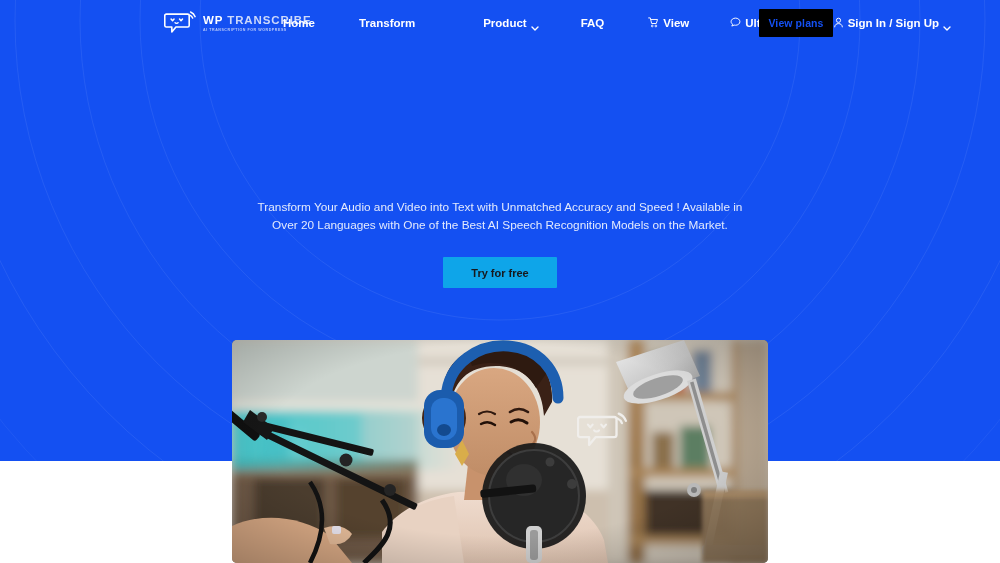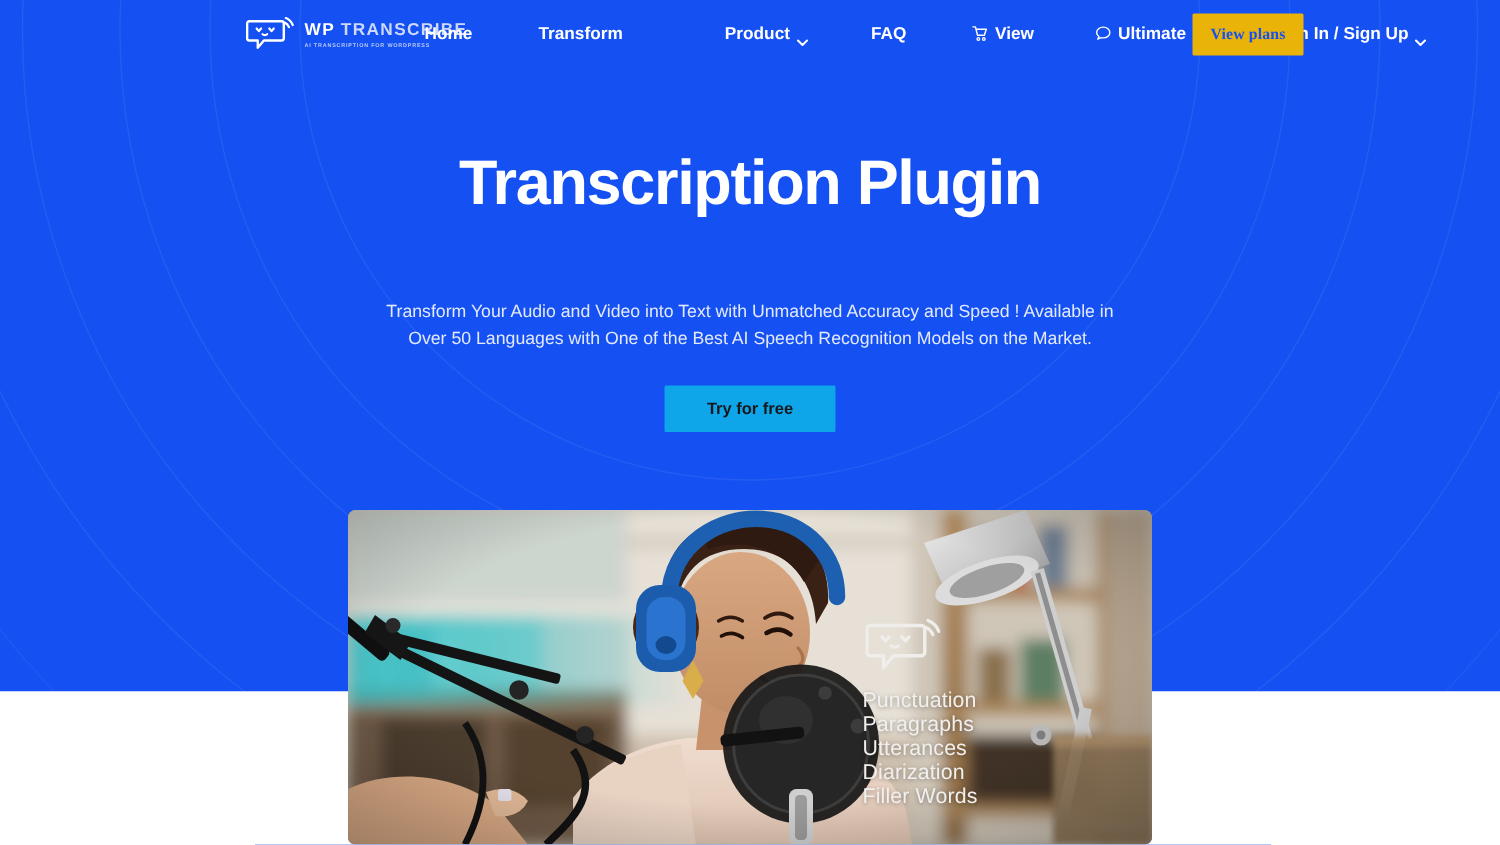--- a/index.html
+++ b/index.html
@@ -111,33 +111,32 @@
   }
 
   .nav-icon { display: inline-block; position: relative; top: 1px; }
 
   .viewplans-btn {
     position: absolute;
     left: 759px;
     top: 9px;
     width: 74px;
     height: 28px;
-    background: #eab308;
+    background: #000000;
     color: #1450F2;
     font-size: 10.5px;
     font-weight: 700;
     display: flex;
     align-items: center;
     justify-content: center;
     border: none;
     border-radius: 1px;
     cursor: pointer;
-    font-family: Liberation Serif, serif;
+    font-family: Liberation Sans, sans-serif;
     letter-spacing: 0.1px;
-    margin-left: 36px;
   }
 
   
   .hero-content {
     position: absolute;
     left: 0; top: 0;
     width: 1000px;
     z-index: 6;
     text-align: center;
   }
@@ -326,24 +325,23 @@
           </span>
         </span>
 
       </div>
 
       <button class="viewplans-btn">View plans</button>
     </nav>
 
     <div class="hero-content">
       <h1 class="hero-title">
-        <span class="line2">Transcription Plugin</span>
       </h1>
 
-      <p class="hero-sub">Transform Your Audio and Video into Text with Unmatched Accuracy and Speed ! Available in Over 50 Languages with One of the Best AI Speech Recognition Models on the Market.</p>
+      <p class="hero-sub">Transform Your Audio and Video into Text with Unmatched Accuracy and Speed ! Available in Over 20 Languages with One of the Best AI Speech Recognition Models on the Market.</p>
 
       <button class="try-btn">Try for free</button>
     </div>
   </div>
 
   <div class="below-fold"></div>
 
   <div class="hero-image">
     <svg width="536" height="223" viewBox="0 0 536 223" xmlns="http://www.w3.org/2000/svg">
       <defs>
@@ -502,23 +500,16 @@
 
     <div class="overlay-group">
       <span>
         <svg class="overlay-icon" viewBox="0 0 34 28" fill="none" xmlns="http://www.w3.org/2000/svg">
           <path d="M2.2 3.4h23.1a1.6 1.6 0 0 1 1.6 1.6v10.6a1.6 1.6 0 0 1-1.6 1.6H12.6l-4.4 5.3v-5.3H2.2a1.6 1.6 0 0 1-1.6-1.6V5a1.6 1.6 0 0 1 1.6-1.6z" stroke="#f0eeeb" stroke-width="1.6" stroke-linejoin="round"></path>
           <path d="M7.4 8.6l1.6 1.9 1.6-1.9M16.5 8.6l1.6 1.9 1.6-1.9" stroke="#f0eeeb" stroke-width="1.5" stroke-linecap="round" stroke-linejoin="round"></path>
           <path d="M11.6 12.6c.7 1 2.7 1 3.4 0" stroke="#f0eeeb" stroke-width="1.4" stroke-linecap="round"></path>
           <path d="M27.5 4.4a5.4 5.4 0 0 1 3.1 3.2M28.4 1.1a8.7 8.7 0 0 1 4.9 5" stroke="#f0eeeb" stroke-width="1.5" stroke-linecap="round"></path>
         </svg>
       </span>
-      <div class="overlay-list">
-        <div>Punctuation</div>
-        <div>Paragraphs</div>
-        <div>Utterances</div>
-        <div>Diarization</div>
-        <div>Filler Words</div>
-      </div>
     </div>
   </div>
 
 </div>
 
 </body></html>

